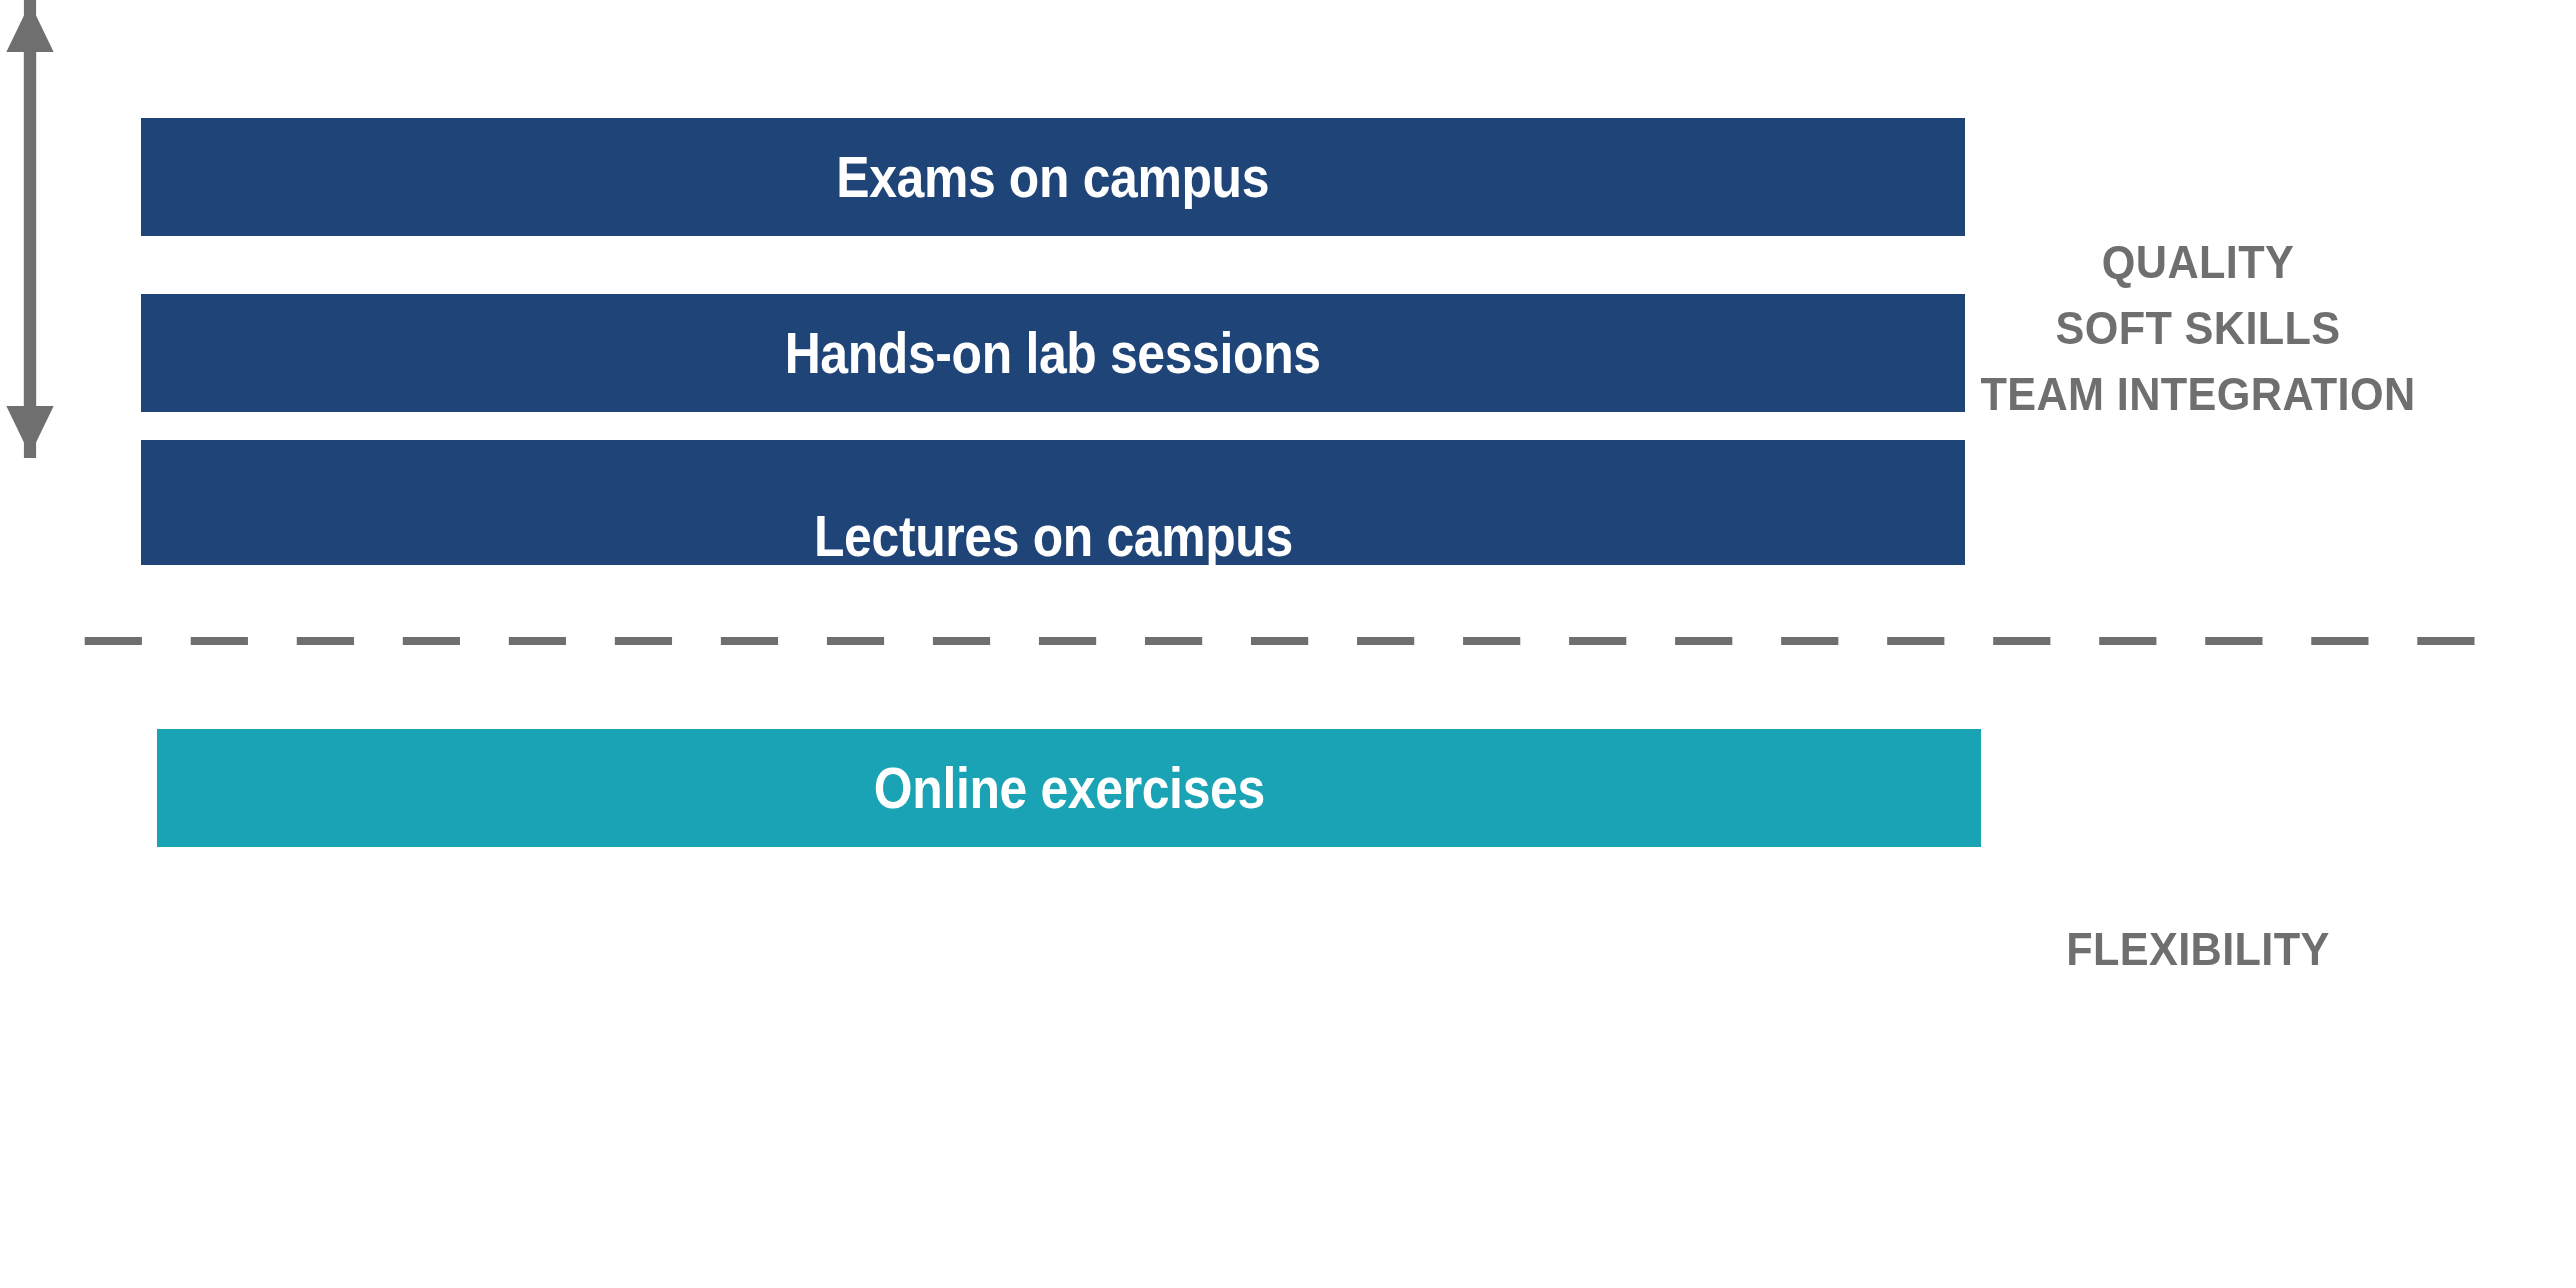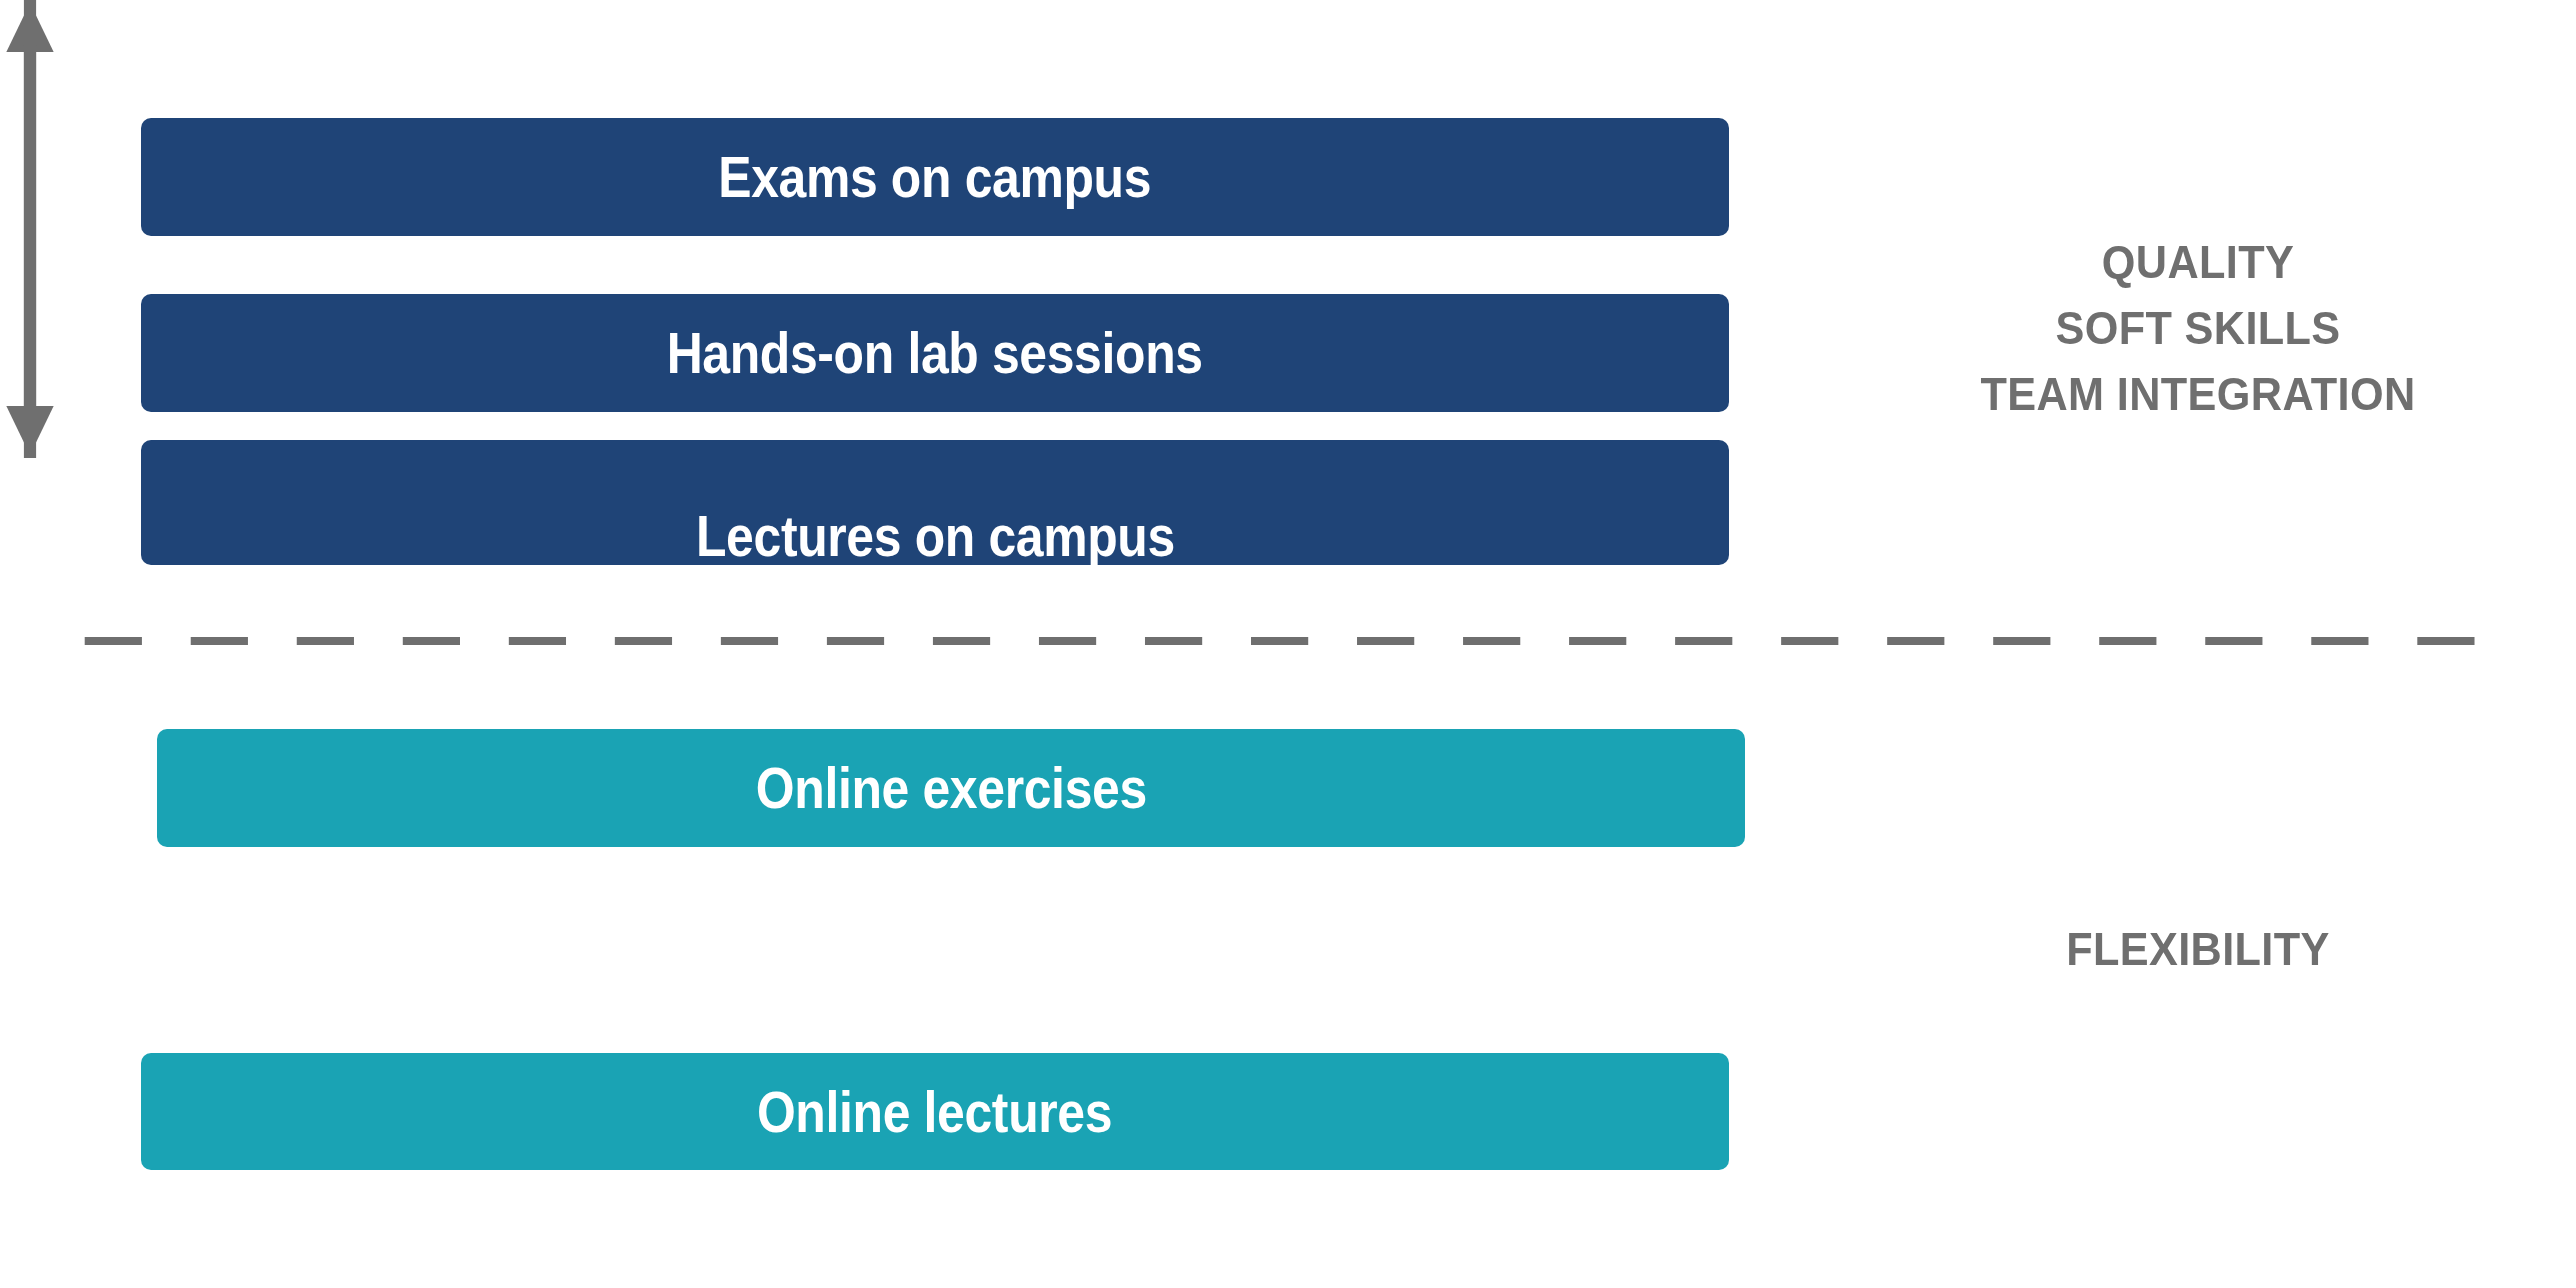--- a/index.html
+++ b/index.html
@@ -18,26 +18,25 @@
     position: relative;
     width: 2576px;
     height: 1288px;
     background: #ffffff;
   }
 
   
   .bar {
     position: absolute;
     left: 141px;
-    width: 1588px;
+    width: 1824px;
     display: flex;
     align-items: center;
     justify-content: center;
     box-sizing: border-box;
-    border-radius: 10px;
   }
   .bar-label {
     color: #ffffff;
     font-family: "Liberation Sans", sans-serif;
     font-weight: bold;
     font-size: 58px;
     line-height: 1;
     letter-spacing: -0.4px;
     white-space: nowrap;
     transform: scaleX(0.86);
@@ -130,23 +129,20 @@
     <svg class="dash-svg" width="2408" height="8.4" viewBox="0 0 3155 11" xmlns="http://www.w3.org/2000/svg">
       <line x1="0" y1="5.5" x2="3155" y2="5.5" stroke="#6F6F6F" stroke-width="11" stroke-dasharray="75 64"></line>
     </svg>
   </div>
 
   <div class="bar online" id="bar-online-ex">
     <span class="bar-label">Online exercises</span>
   </div>
 
 
-  <div class="bar online" id="bar-online-lec">
-    <span class="bar-label">Online lectures</span>
-  </div>
 
   <div id="arrow-down-wrap">
     <svg class="arrow-svg" width="60" height="458" viewBox="0 0 78 600" xmlns="http://www.w3.org/2000/svg">
       <rect x="31" y="0" width="16" height="540" fill="#6F6F6F"></rect>
       <polygon points="39,596 70,532 8,532" fill="#6F6F6F"></polygon>
     </svg>
   </div>
 
   <div class="annotation" id="annotation-flexibility">
     <span class="annotation-line">FLEXIBILITY</span>

